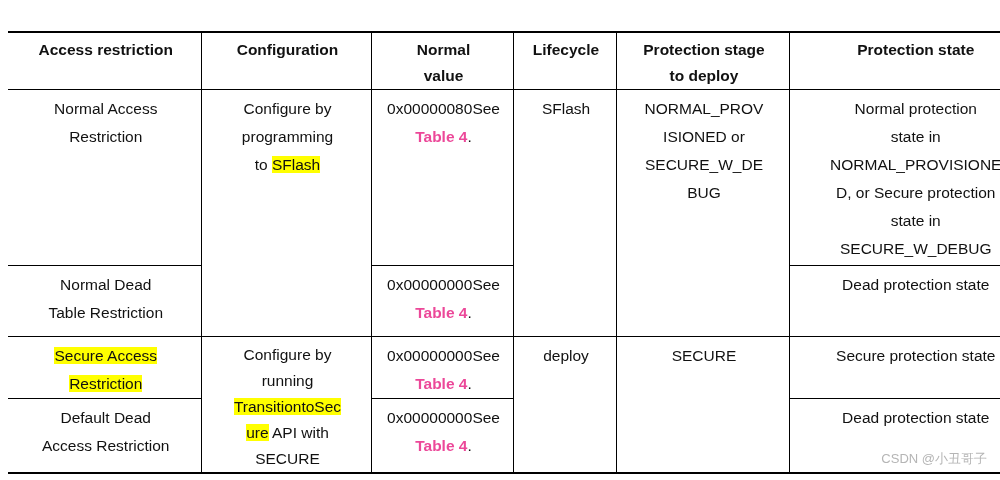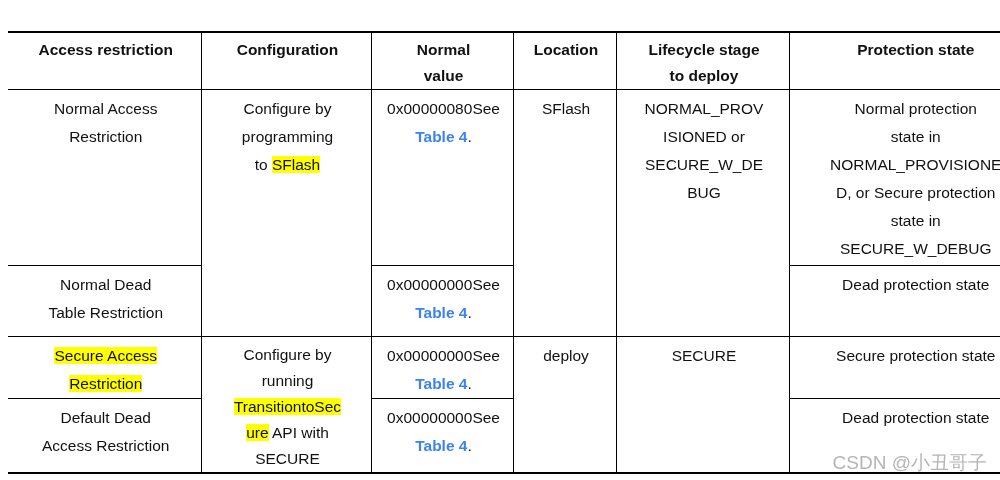--- a/index.html
+++ b/index.html
@@ -51,25 +51,25 @@
   }
   th { font-weight: bold; line-height: 26px; padding-top: 4px; }
   th:first-child, td.first { border-left: none; }
   tr.hr  { height: 56px; }
   tr.r1  { height: 176px; }
   tr.r2  { height: 71px; }
   tr.r3  { height: 62px; }
   tr.r4  { height: 74px; }
   .tight { line-height: 26px; }
   .hl { background: #ffff00; }
-  .link { color: #3b82f6; font-weight: bold; text-decoration: none; cursor: pointer; }
+  .link { color: #ec4899; font-weight: bold; text-decoration: none; cursor: pointer; }
   .watermark {
     position: absolute;
     top: 450px; right: 13px;
-    font-size: 19px;
+    font-size: 13px;
     color: #b5b5b5;
     white-space: nowrap;
   }
 </style>
 </head>
 <body>
 
 <div class="doc">
 
 
@@ -82,22 +82,22 @@
         <col class="c5">
         <col class="c6">
     </colgroup>
 
     <tbody>
         <tr class="hr">
       <th>Access restriction</th>
       <th>Configuration</th>
       <th>Normal
 value</th>
-      <th>Location</th>
-      <th>Lifecycle stage
+      <th>Lifecycle</th>
+      <th>Protection stage
 to deploy</th>
       <th>Protection state</th>
     </tr>
 
     <tr class="r1">
       <td class="first">Normal Access
 Restriction</td>
       <td rowspan="2"><span>Configure by
 programming
 to </span><span class="hl">SFlash</span></td>

